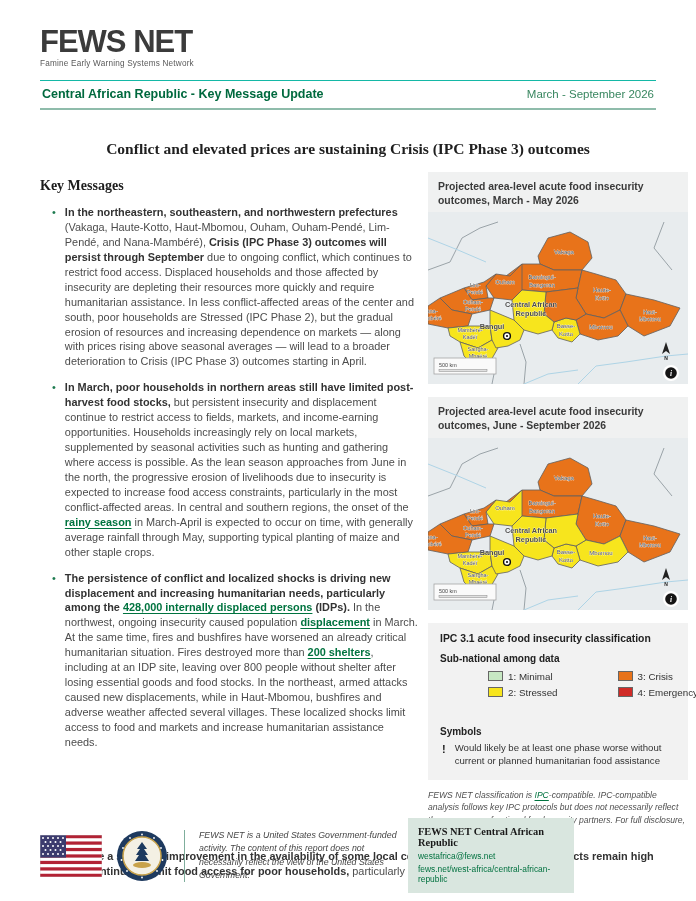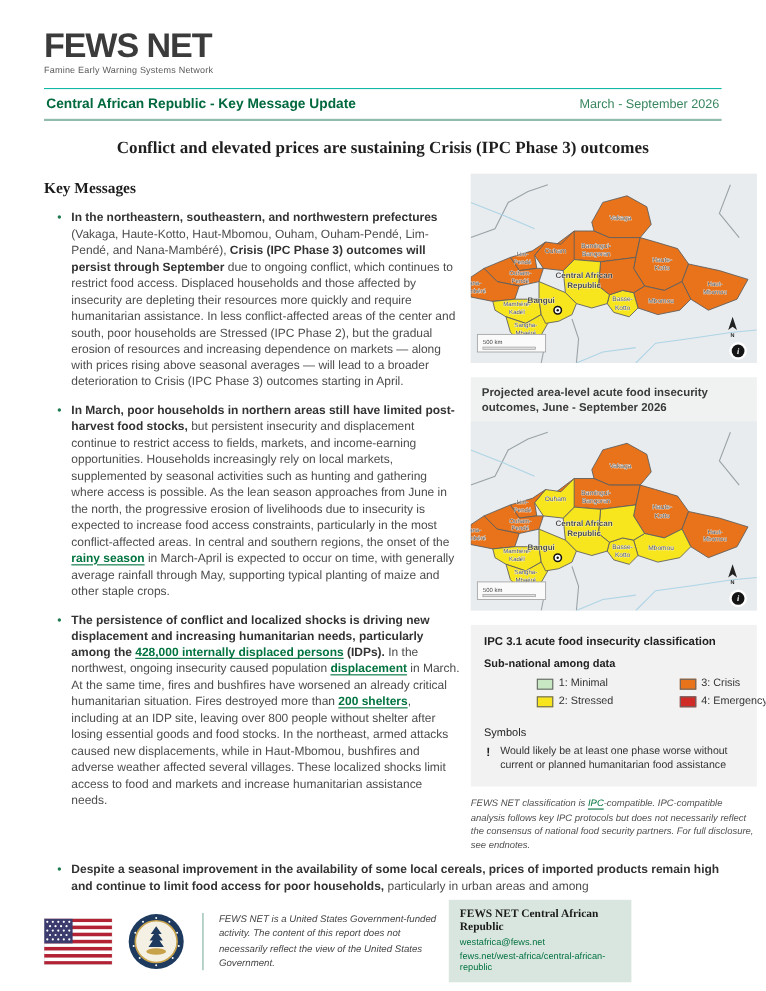--- a/index.html
+++ b/index.html
@@ -16,21 +16,21 @@
   .tagline { font-size:8.2px; color:#5a5a5a; margin-top:2px; letter-spacing:0.2px; }
   .subheader {
     margin:12px 40px 0 40px; padding:6px 2px 7px 2px;
     border-top:1px solid #14b8a6; border-bottom:2px solid #8fbcab;
     display:flex; justify-content:space-between; align-items:baseline;
   }
   .report-type { font-size:12.5px; font-weight:bold; color:#00693e; }
   .date-range { font-size:11.5px; color:#38865f; }
   .doc-title {
     text-align:center; font-family:"Liberation Serif","DejaVu Serif",serif;
-    font-size:15.5px; font-weight:bold; color:#1f1f1f; margin-top:16px;
+    font-size:15.5px; font-weight:bold; color:#1f1f1f; margin-top:30px;
   }
 
   
   .main { display:flex; gap:10px; padding:14px 6px 0 40px; }
   .left-col { width:378px; }
   .right-col { width:260px; flex:none; }
   .km-heading { font-family:"Liberation Serif","DejaVu Serif",serif; font-size:14px; font-weight:bold; color:#1c1c1c; margin:6px 0 2px 0; }
   .bullet { display:flex; margin-top:11px; font-size:10.9px; line-height:1.37; color:#4c4c4c; }
   .bullet-dot { color:#1d7a4f; font-size:11px; margin:0 9px 0 12px; line-height:1.37; }
   .bullet-content { flex:1; }
@@ -44,21 +44,21 @@
   .map-title { font-size:10.4px; font-weight:bold; color:#3a3a3a; line-height:1.32; padding:8px 10px 5px 10px; }
   svg.map-svg { display:block; width:260px; height:172px; background:#e8ecee; }
 
   
   .legend-card { background:#f2f2f2; padding:10px 12px 12px 12px; margin-top:2px; }
   .legend-title { font-size:10.4px; font-weight:bold; color:#222; }
   .legend-sub { font-size:10px; font-weight:bold; color:#222; margin-top:9px; }
   .legend-grid { display:grid; grid-auto-flow:column; grid-template-rows:repeat(2,auto); grid-template-columns:auto auto auto; column-gap:12px; row-gap:5px; margin-top:7px; }
   .legend-item { display:flex; align-items:center; font-size:9.8px; color:#333; white-space:nowrap;margin-left:48px; }
   .swatch { width:15px; height:10px; border:1px solid #666; margin-right:5px; flex:none; }
-  .symbols-heading { font-size:10px; font-weight:normal; color:#222; margin-top:18px; }
+  .symbols-heading { font-size:10px; font-weight:bold; color:#222; margin-top:28px; }
   .symbol-row { display:flex; margin-top:5px; font-size:9.6px; color:#333; line-height:1.35; }
   .symbol-mark { font-weight:bold; font-size:11px; margin:0 9px 0 2px; color:#222; }
   .footnote { font-size:8.6px; font-style:italic; color:#4f4f4f; line-height:1.45; margin-top:9px; }
   .footnote .seg.link { font-size:8.6px; font-weight:normal; font-style:italic; }
   .source { font-size:9px; color:#4f4f4f; margin-top:7px; }
 
   
   .footer { position:absolute; left:0; bottom:8px; width:580px; display:flex; align-items:center; padding-left:40px; }
   .flag { flex:none; }
   .seal { flex:none; margin-left:14px; }
@@ -99,20 +99,21 @@
           </div>
           <div class="bullet">
             <span class="bullet-dot">•</span>
             <div class="bullet-content"><span class="seg bold">The persistence of conflict and localized shocks is driving new displacement and increasing humanitarian needs, particularly among the </span><span class="seg link">428,000 internally displaced persons</span><span class="seg bold"> (IDPs).</span><span class="seg"> In the northwest, ongoing insecurity caused population </span><span class="seg link">displacement</span><span class="seg"> in March. At the same time, fires and bushfires have worsened an already critical humanitarian situation. Fires destroyed more than </span><span class="seg link">200 shelters</span><span class="seg">, including at an IDP site, leaving over 800 people without shelter after losing essential goods and food stocks. In the northeast, armed attacks caused new displacements, while in Haut-Mbomou, bushfires and adverse weather affected several villages. These localized shocks limit access to food and markets and increase humanitarian assistance needs.</span></div>
           </div>
         </div>
     </div>
 
     <div class="right-col">
       <div class="map-card">
+        <div class="map-title">Projected area-level acute food insecurity outcomes, March - May 2026</div>
         <svg class="map-svg" viewBox="0 0 260 172">
             <g fill="none" stroke="#9aa3a8" stroke-width="1">
               <polyline points="0,58 22,50 34,26 52,16 70,10"></polyline>
               <polyline points="236,10 226,36 244,58"></polyline>
               <polyline points="92,132 98,150 96,172"></polyline>
               <polyline points="62,150 66,162 64,172"></polyline>
             </g>
             <g fill="none" stroke="#aed4e6" stroke-width="1">
               <polyline points="150,172 168,154 198,150 238,144 260,142"></polyline>
               <polyline points="0,26 30,38 58,50"></polyline>

